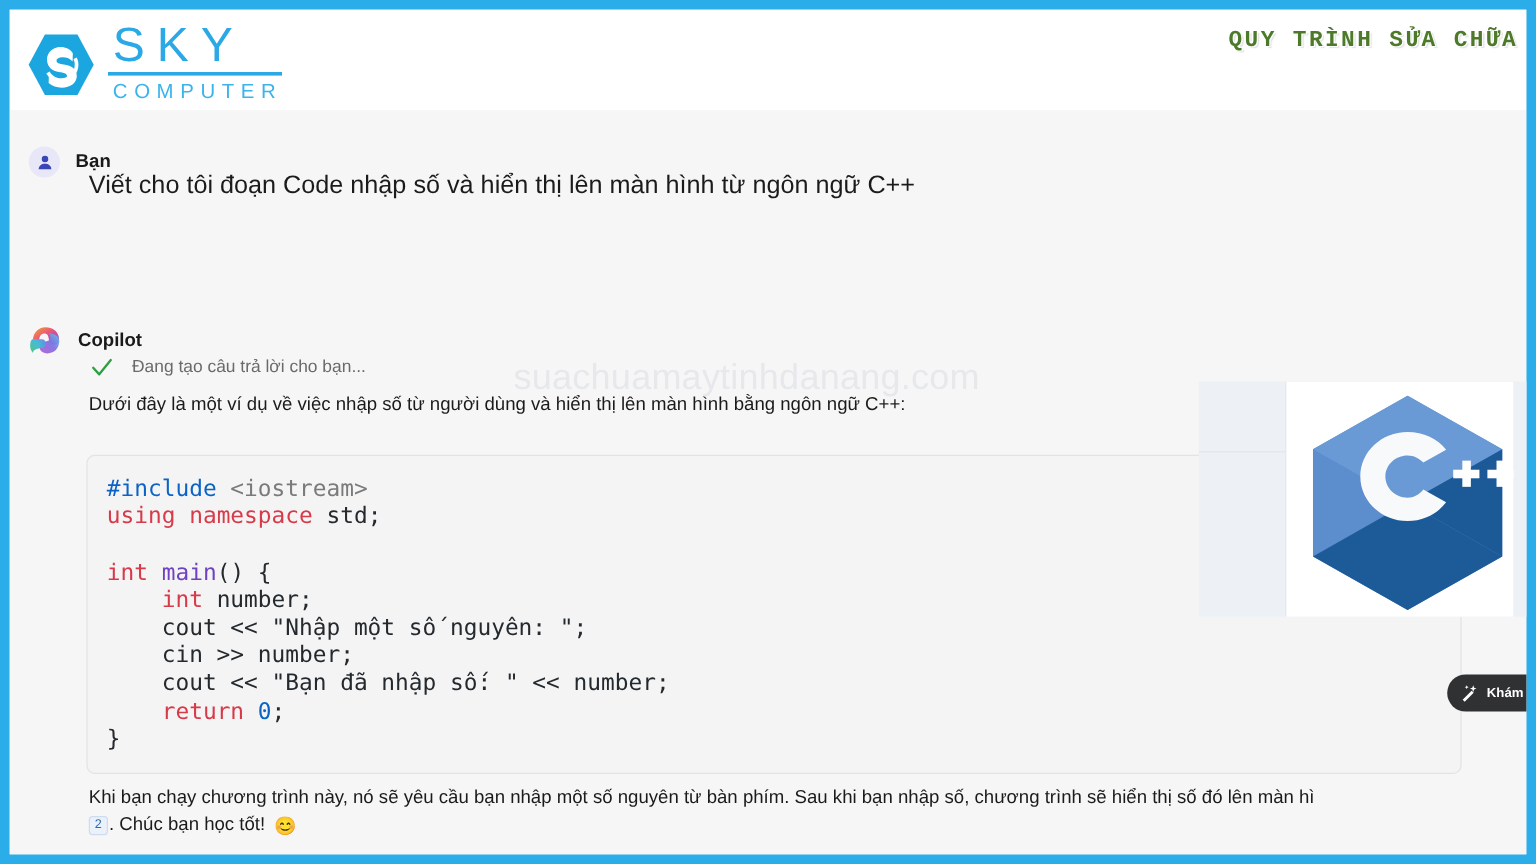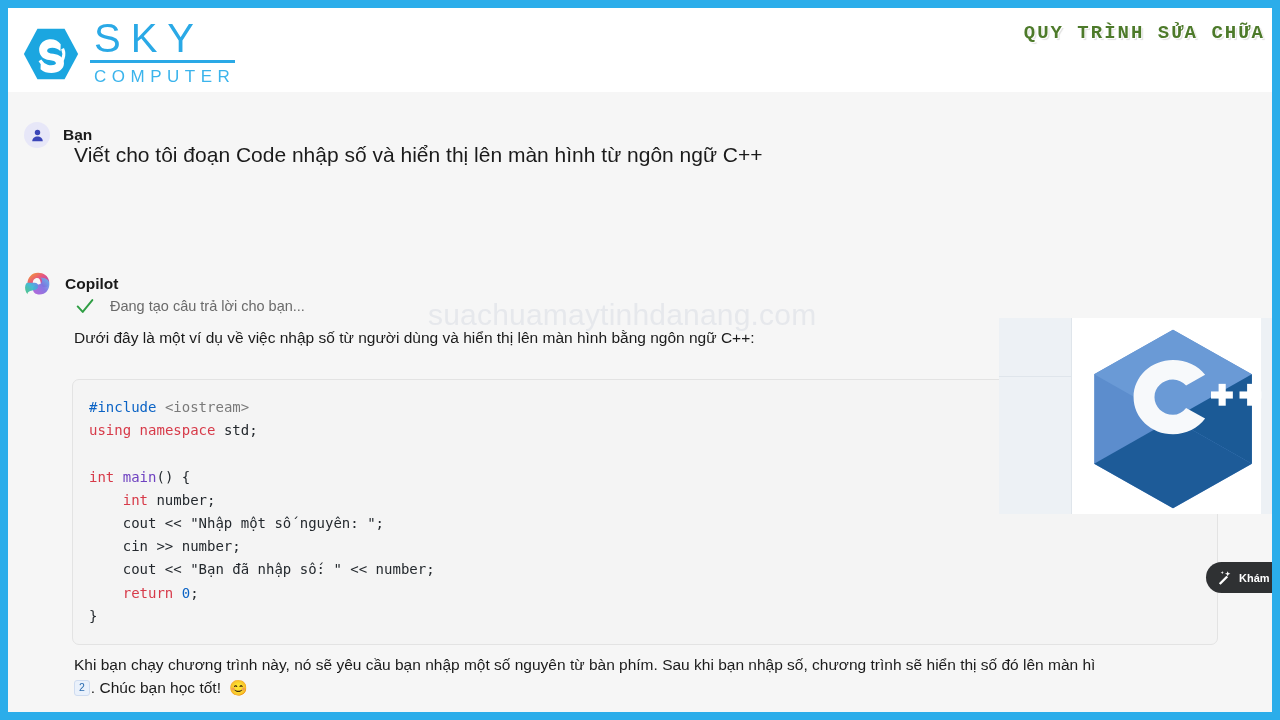--- a/index.html
+++ b/index.html
@@ -189,21 +189,21 @@
     top: 287px;
     width: 1146px;
     background: #f4f4f4;
     border: 1px solid #e3e3e3;
     border-radius: 7px;
     padding: 16px 0 16px 16px;
     z-index: 1;
   }
   #code-pre {
     font-family: "DejaVu Sans Mono", monospace;
-    font-size: 14px;
+    font-size: 19px;
     line-height: 23.2px;
     color: #24292e;
     white-space: pre;
     margin: 0;
   }
   .tok-pre  { color: #0b63c5; }       
   .tok-inc  { color: #7a7a7a; }       
   .tok-kw   { color: #d73a49; }       
   .tok-fn   { color: #6f42c1; }       
   .tok-num  { color: #0b63c5; }       

